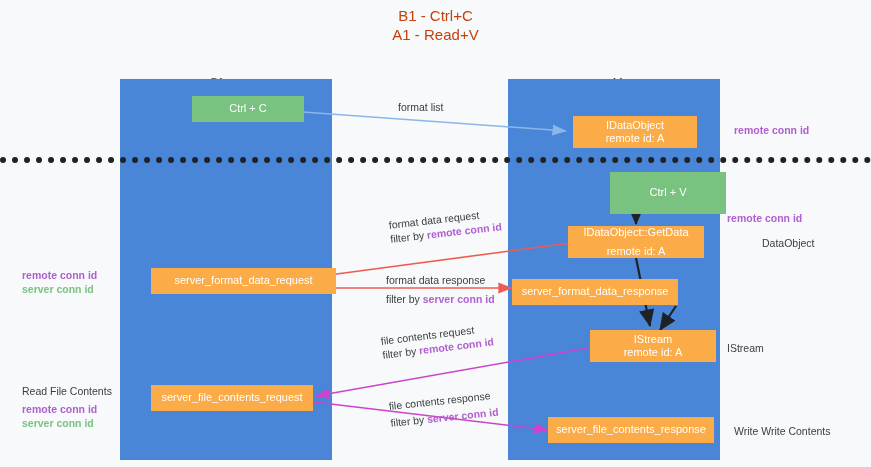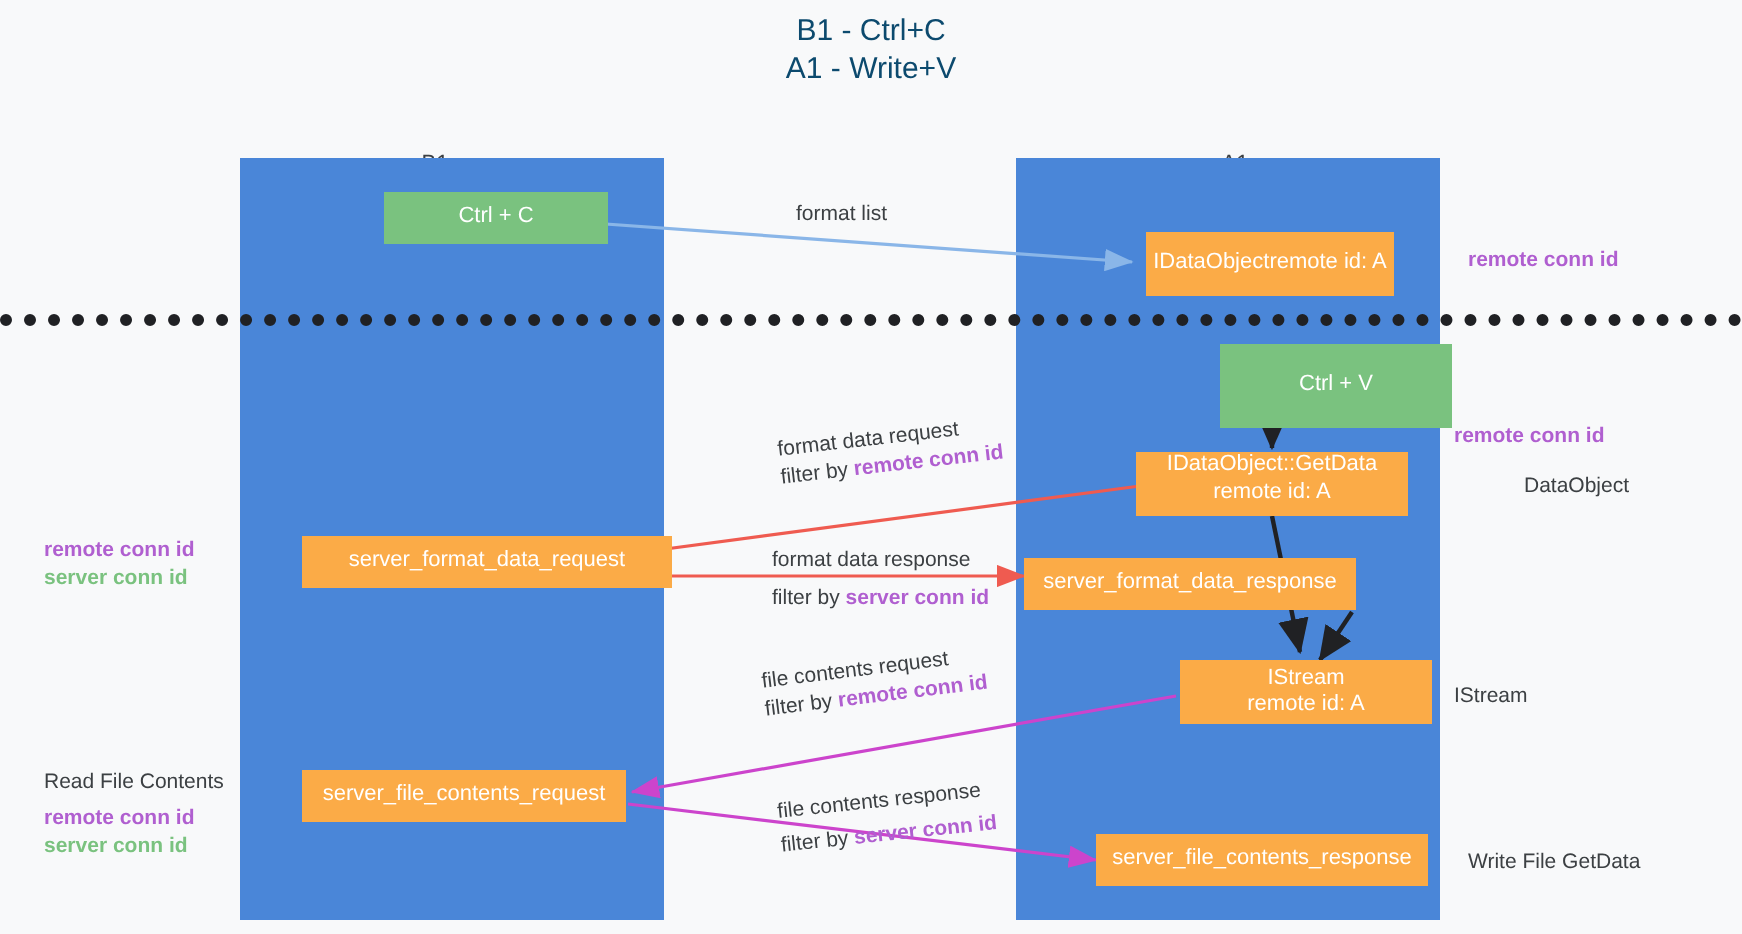--- a/index.html
+++ b/index.html
@@ -8,21 +8,21 @@
     background:#f8f9fa;
     font-family:"Liberation Sans", sans-serif;
     overflow:hidden;
     position:relative;
   }
   #canvas{position:absolute;inset:0;}
   svg.layer{position:absolute;left:0;top:0;width:871px;height:467px;pointer-events:none;}
 
   .title{
     position:absolute;left:0;top:6px;width:871px;
-    text-align:center;color:#0c4a6e;font-size:15px;line-height:19px;
+    text-align:center;color:#c2410c;font-size:15px;line-height:19px;
     white-space:pre;
   }
   .colhead{
     position:absolute;text-align:center;color:#3c4043;
     font-size:11px;line-height:13px;white-space:pre;
   }
   .lane{
     position:absolute;background:#4a86d8;
   }
   .node{
@@ -52,21 +52,21 @@
   .sidelabel.plain{color:#3c4043;}
   .sidelabel.remote{color:#b05fd0;font-weight:bold;}
   .sidelabel.server{color:#7ac27f;font-weight:bold;}
   .sidelabel.rightplain{color:#3c4043;font-weight:normal;}
 </style>
 </head>
 <body>
 
 <div id="canvas">
 
-  <div class="title" style="display: flex; flex-direction: column; align-items: center; justify-content: center;"><div>B1 - Ctrl+C</div><div>A1 - Write+V</div></div>
+  <div class="title" style="display: flex; flex-direction: column; align-items: center; justify-content: center;"><div>B1 - Ctrl+C</div><div>A1 - Read+V</div></div>
 
   <div class="colhead" style="left:155px;top:50px;width:125px;">
     <div>B1</div>
     <div>connection</div>
   </div>
   <div class="colhead" style="left:555px;top:50px;width:125px;">
     <div>A1</div>
     <div>remote</div>
   </div>
 
@@ -103,25 +103,25 @@
 
     <line x1="588" y1="348" x2="316" y2="396" stroke="#cc44cc" stroke-width="1.6" marker-end="url(#ah-mag)"></line>
 
     <line x1="314" y1="402" x2="548" y2="430" stroke="#cc44cc" stroke-width="1.6" marker-end="url(#ah-mag)"></line>
   </svg>
 
   <div class="divider"></div>
 
   <div class="node green" style="left:160px;top:96px;width:112px;height:26px;">Ctrl + C</div>
 
-  <div class="node orange" style="left: 573px; top: 116px; width: 124px; height: 32px; display: flex; align-items: center; justify-content: center;"><div>IDataObject</div><div>remote id: A</div></div>
+  <div class="node orange" style="left: 573px; top: 116px; width: 124px; height: 32px; display: flex; flex-direction: column; align-items: center; justify-content: center;"><div>IDataObject</div><div>remote id: A</div></div>
 
   <div class="node green" style="left:578px;top:172px;width:116px;height:42px;">Ctrl + V</div>
 
-  <div class="node orange" style="left: 568px; top: 226px; width: 136px; height: 32px; display: flex; flex-direction: column; align-items: center; justify-content: flex-start;"><div>IDataObject::GetData</div><div>remote id: A</div></div>
+  <div class="node orange" style="left: 568px; top: 226px; width: 136px; height: 32px; display: flex; flex-direction: column; align-items: center; justify-content: space-between;"><div>IDataObject::GetData</div><div>remote id: A</div></div>
 
   <div class="node orange" style="left:151px;top:268px;width:185px;height:26px;">server_format_data_request</div>
 
   <div class="node orange" style="left:512px;top:279px;width:166px;height:26px;">server_format_data_response</div>
 
   <div class="node orange" style="left: 590px; top: 330px; width: 126px; height: 32px; display: flex; flex-direction: column; align-items: center; justify-content: center;"><div>IStream</div><div>remote id: A</div></div>
 
   <div class="node orange" style="left:548px;top:417px;width:166px;height:26px;">server_file_contents_response</div>
 
   <div class="node orange" style="left:151px;top:385px;width:162px;height:26px;">server_file_contents_request</div>
@@ -157,21 +157,21 @@
   </div>
 
   <div class="sidelabel remote" style="left:734px;top:123px;">remote conn id</div>
 
   <div class="sidelabel remote" style="left:727px;top:211px;">remote conn id</div>
 
   <div class="sidelabel rightplain" style="left:727px;top:236px;padding-left:35px;">DataObject</div>
 
   <div class="sidelabel rightplain" style="left:727px;top:341px;">IStream</div>
 
-  <div class="sidelabel rightplain" style="left:734px;top:424px;">Write File GetData</div>
+  <div class="sidelabel rightplain" style="left:734px;top:424px;">Write Write Contents</div>
 
   <div class="sidelabel remote" style="left:22px;top:268px;">remote conn id</div>
   <div class="sidelabel server" style="left:22px;top:282px;">server conn id</div>
 
   <div class="sidelabel plain" style="left:22px;top:384px;">Read File Contents</div>
   <div class="sidelabel remote" style="left:22px;top:402px;">remote conn id</div>
   <div class="sidelabel server" style="left:22px;top:416px;">server conn id</div>
 
 </div>
 

